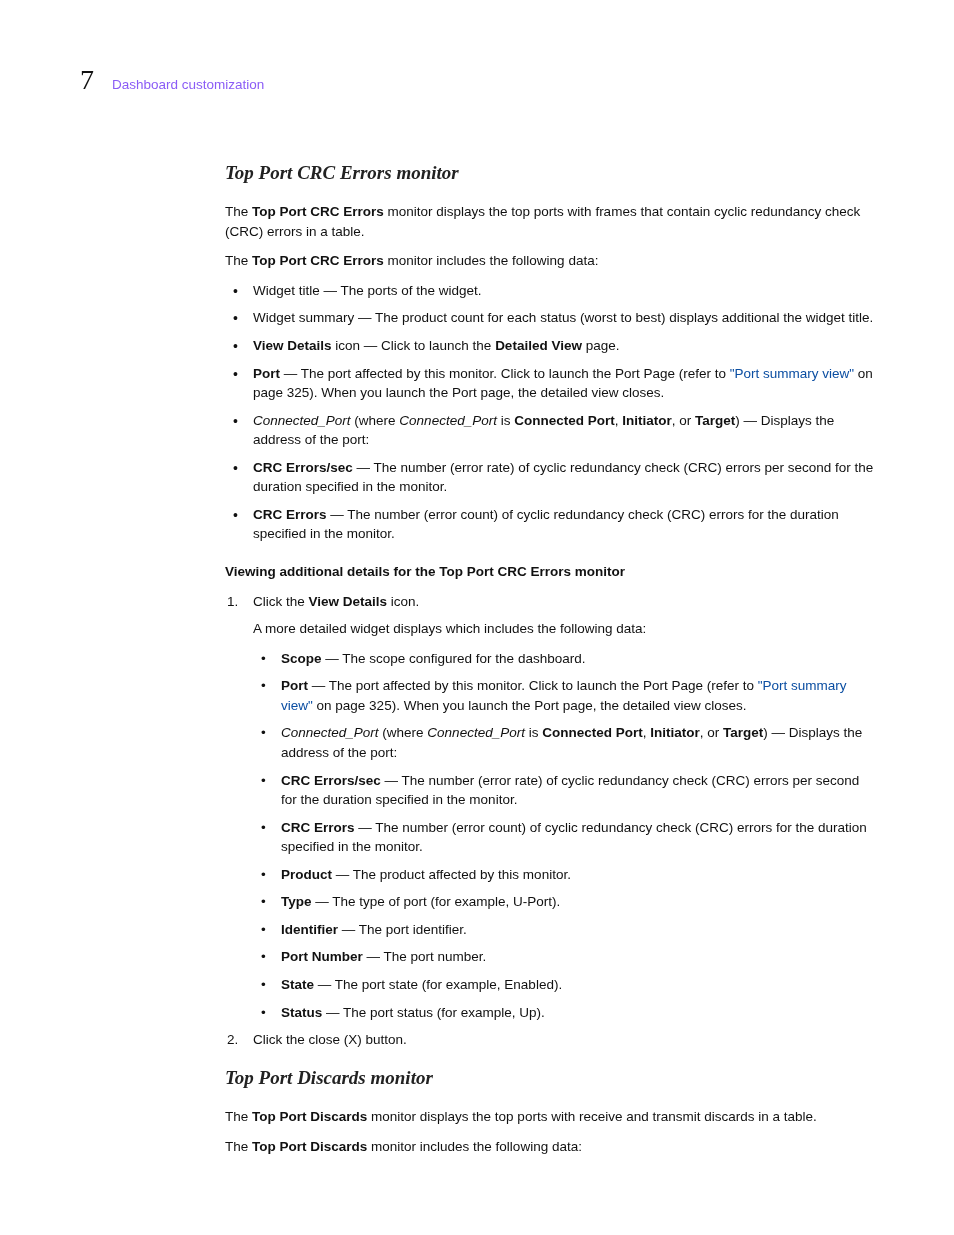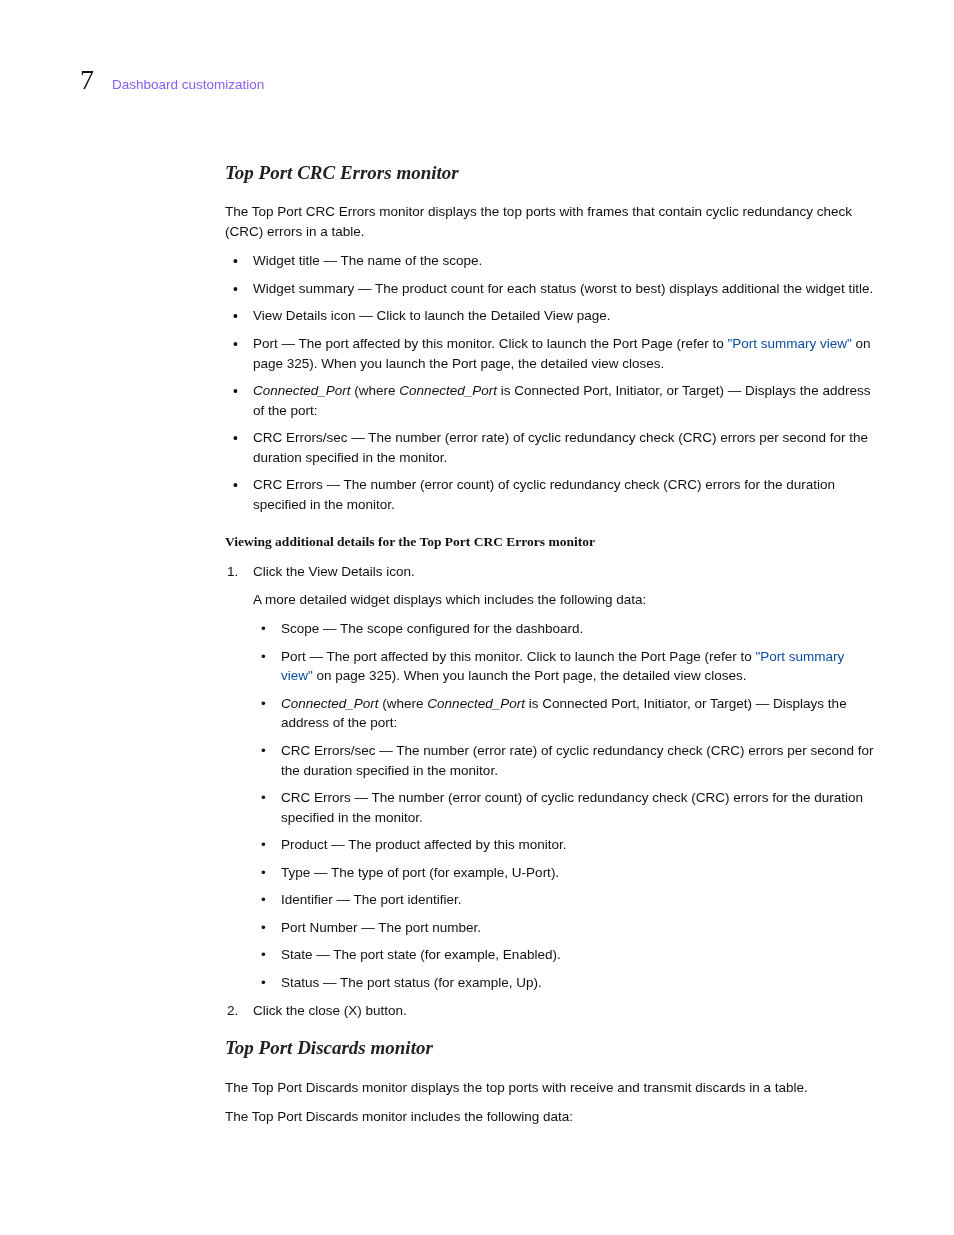--- a/index.html
+++ b/index.html
@@ -33,21 +33,21 @@
   }
   h2 {
     font-family: Georgia, "Times New Roman", serif;
     font-style: italic;
     font-weight: bold;
     font-size: 19px;
     margin: 0 0 16px 0;
     color: #222;
   }
   p { margin: 0 0 10px 0; }
-  .bold { font-weight: normal; }
+  .bold { font-weight: bold; }
   .ital { font-style: italic; }
   .link { color: #0b4ea2; }
   ul.bullets {
     list-style: none;
     padding: 0;
     margin: 6px 0 14px 0;
   }
   ul.bullets > li {
     position: relative;
     padding-left: 28px;
@@ -90,41 +90,43 @@
   ol.steps > li::before {
     counter-increment: step;
     content: counter(step) ".";
     position: absolute;
     left: 2px;
     top: 0;
   }
   .subhead {
     font-weight: bold;
     margin: 18px 0 10px 0;
-    font-family: Liberation Serif, serif;
   }
 </style>
 </head>
 <body>
 
 <div class="header">
   <span class="chapnum">7</span>
   <span class="section-title">Dashboard customization</span>
 </div>
 
 <div class="content">
 
   <h2>Top Port CRC Errors monitor</h2>
 
   <p>
     <span>The </span><span class="bold">Top Port CRC Errors</span><span> monitor displays the top ports with frames that contain cyclic redundancy check (CRC) errors in a table.</span>
   </p>
+  <p>
+    <span>The </span><span class="bold">Top Port CRC Errors</span><span> monitor includes the following data:</span>
+  </p>
 
   <ul class="bullets">
-    <li>Widget title — The name of the scope.</li>
+    <li>Widget title — The ports of the widget.</li>
     <li>Widget summary — The product count for each status (worst to best) displays additional the widget title.</li>
     <li>
       <span class="bold">View Details</span><span> icon — Click to launch the </span><span class="bold">Detailed View</span><span> page.</span>
     </li>
     <li>
       <span class="bold">Port</span><span> — The port affected by this monitor. Click to launch the Port Page (refer to </span><span class="link">"Port summary view"</span><span> on page 325). When you launch the Port page, the detailed view closes.</span>
     </li>
     <li>
       <span class="ital">Connected_Port</span><span> (where </span><span class="ital">Connected_Port</span><span> is </span><span class="bold">Connected Port</span><span>, </span><span class="bold">Initiator</span><span>, or </span><span class="bold">Target</span><span>) — Displays the address of the port:</span>
     </li>

